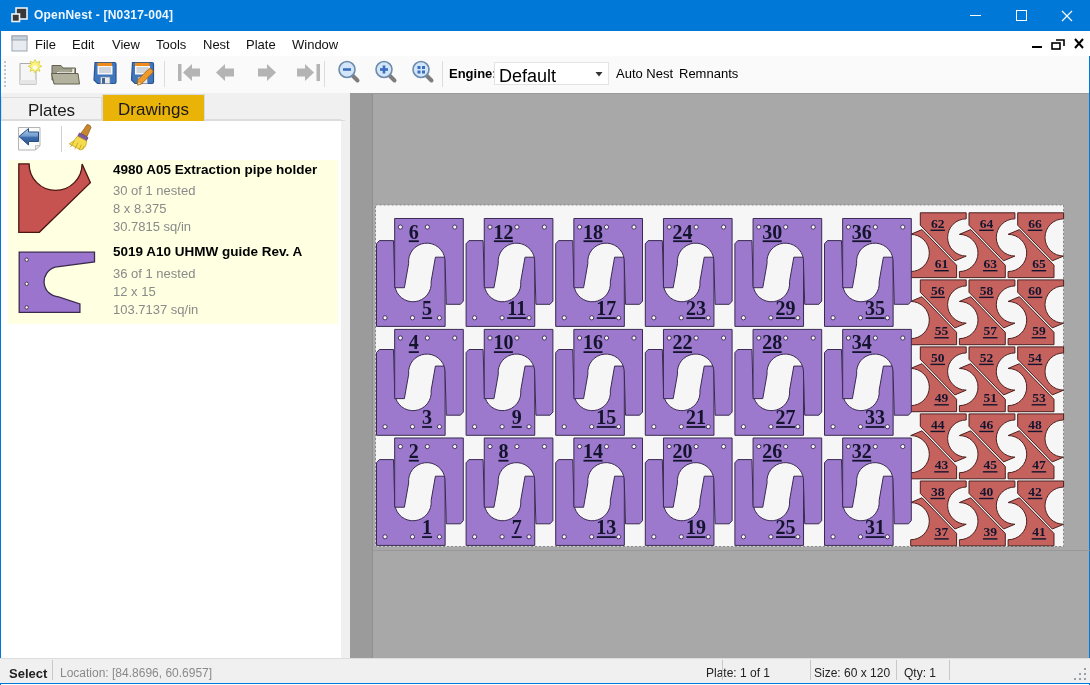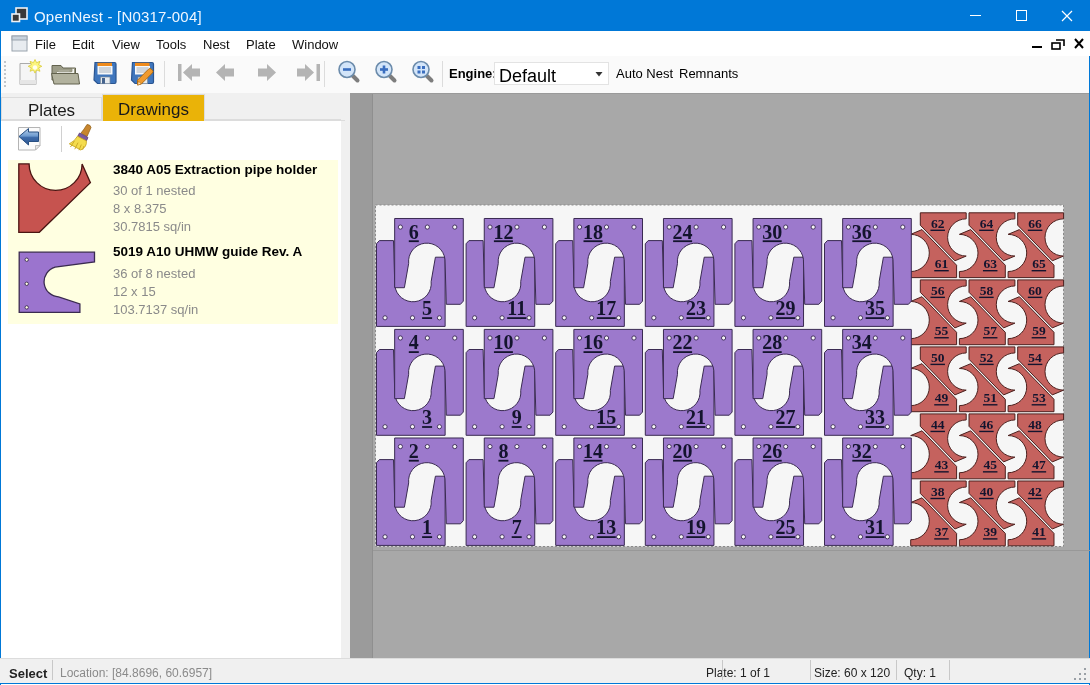--- a/index.html
+++ b/index.html
@@ -1,21 +1,21 @@
 <!DOCTYPE html>
 <html><head>
 <meta charset="utf-8">
 <style>
   html,body{margin:0;padding:0;width:1090px;height:685px;overflow:hidden;
     font-family:"Liberation Sans", sans-serif; background:#fff;}
   .abs{position:absolute;}
   #frame{position:absolute;left:0;top:0;width:1090px;height:685px;
     border-left:1px solid #0078d7;border-right:1px solid #0078d7;box-sizing:border-box;}
   #titlebar{left:0;top:0;width:1090px;height:31px;background:#0078d7;color:#eef6ff;}
-  #titlebar .txt{position:absolute;left:34px;top:8px;font-size:15px;letter-spacing:0.2px;}
+  #titlebar .txt{position:absolute;left:34px;top:8px;font-size:12px;letter-spacing:0.2px;font-weight:bold;}
   .winbtn{position:absolute;top:0;width:46px;height:31px;}
   #menubar{left:1px;top:31px;width:1088px;height:25px;background:#ffffff;color:#111;padding-left:28px;}
   #menubar span{position:absolute;top:6px;font-size:13px;}
   #toolbar{left:1px;top:56px;width:1088px;height:37px;background:#fafafa;}
   .vsep{position:absolute;top:61px;width:1px;height:26px;background:#dcdcdc;}
   #panel{left:1px;top:120px;width:344px;height:538px;background:#ffffff;}
   #tabstrip{left:1px;top:93px;width:344px;height:27px;background:#f0f0f0;border-bottom:1px solid #dcdcdc;box-sizing:border-box;}
   .tab{position:absolute;top:97px;height:23px;font-size:17px;color:#1a1a1a;box-sizing:border-box;}
   #tab-plates{left:1px;top:97px;width:101px;background:#f2f2f2;border:1px solid #dcdcdc;}
   #tab-draw{left:102px;top:94px;width:103px;height:27px;background:#eab308;
@@ -184,26 +184,26 @@
     </g>
 </svg>
 <svg class="abs" style="left:14px;top:246px" width="95" height="75" viewBox="0 0 95 75">
   <g id="purthumb">
       <path d="M80.5,6.2 L80.5,16.0 L41.1,21.1 A15.2 15.2 0 0 0 44.6,50.9 L65.9,57.9 L65.9,66.4 L5.2,66.4 L5.2,6.2 Z" fill="#9b74ce" stroke="#3a2a50" stroke-width="1.3"></path>
       <circle cx="12.7" cy="13.7" r="1.7" fill="#ffffe1" stroke="#3a2a50" stroke-width="0.9"></circle>
       <circle cx="12.7" cy="37.8" r="1.7" fill="#ffffe1" stroke="#3a2a50" stroke-width="0.9"></circle>
       <circle cx="12.7" cy="61.4" r="1.7" fill="#ffffe1" stroke="#3a2a50" stroke-width="0.9"></circle>
     </g>
 </svg>
-<div class="t-title" style="top:162px">3840 A05 Extraction pipe holder</div>
+<div class="t-title" style="top:162px">4980 A05 Extraction pipe holder</div>
 <div class="t-gray" style="top:183px">30 of 1 nested</div>
 <div class="t-gray" style="top:201px">8 x 8.375</div>
 <div class="t-gray" style="top:219px">30.7815 sq/in</div>
 <div class="t-title" style="top:244px">5019 A10 UHMW guide Rev. A</div>
-<div class="t-gray" style="top:266px">36 of 8 nested</div>
+<div class="t-gray" style="top:266px">36 of 1 nested</div>
 <div class="t-gray" style="top:284px">12 x 15</div>
 <div class="t-gray" style="top:302px">103.7137 sq/in</div>
 
 <svg id="nest" width="745" height="545" viewBox="345 115 745 545">
     <rect x="375.5" y="205" width="688" height="341.5" fill="#f6f6f6" stroke="#8a8a8a" stroke-width="1" stroke-dasharray="2,2"></rect>
     <defs>
       <g id="pg">
         <path d="M0.00,3.15 L2.86,0.00 L16.99,0.00 L18.30,44.90 A17.62 17.62 0 0 0 54.63,40.90 L58.92,16.59 L68.64,16.59 L68.64,85.80 L0.00,85.80 Z" fill="#9c79cc" stroke="#3a2a52" stroke-width="1"></path>
         <circle cx="8.5228" cy="77.22" r="2.1" fill="#f6f6f6" stroke="#3a2a52" stroke-width="0.9"></circle>
         <circle cx="35.9788" cy="77.22" r="2.1" fill="#f6f6f6" stroke="#3a2a52" stroke-width="0.9"></circle>

